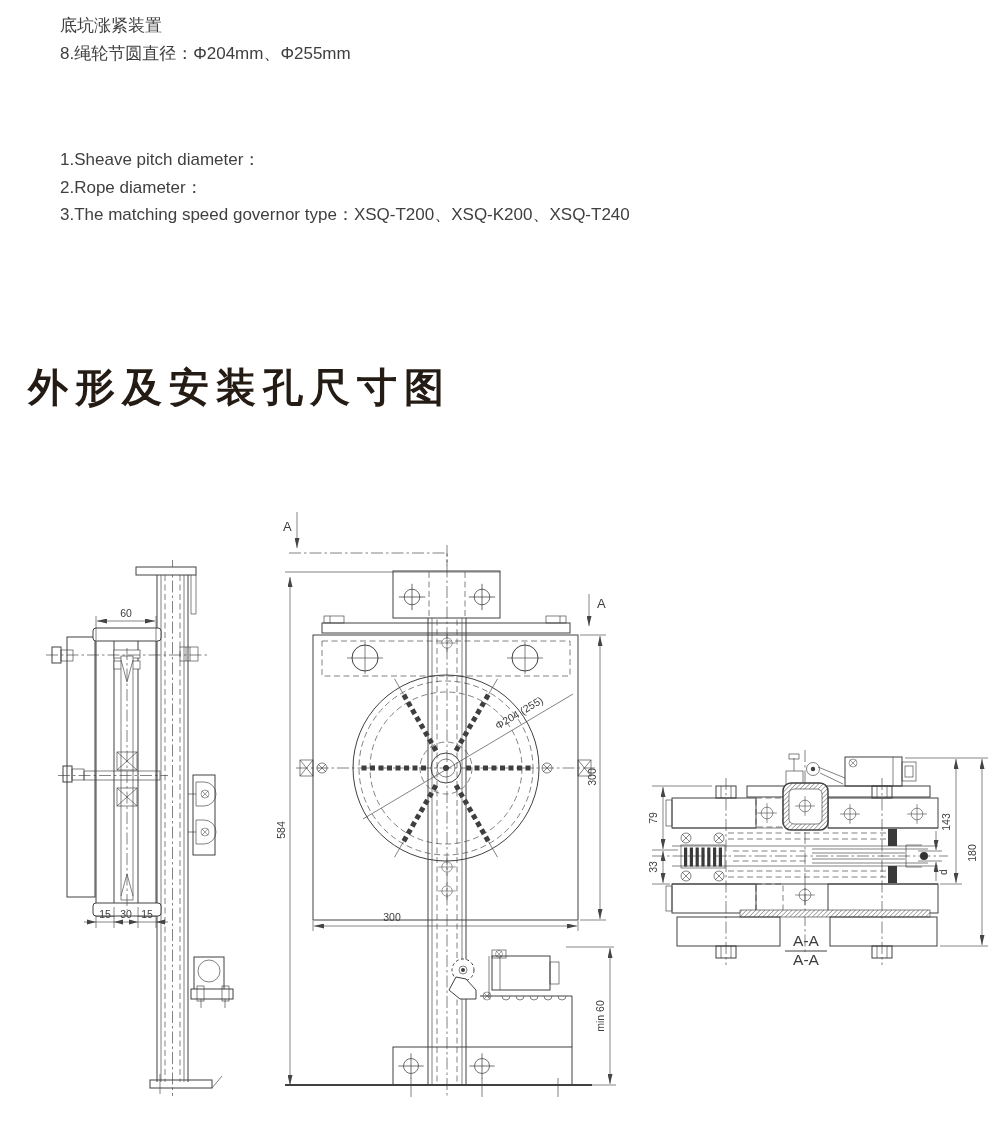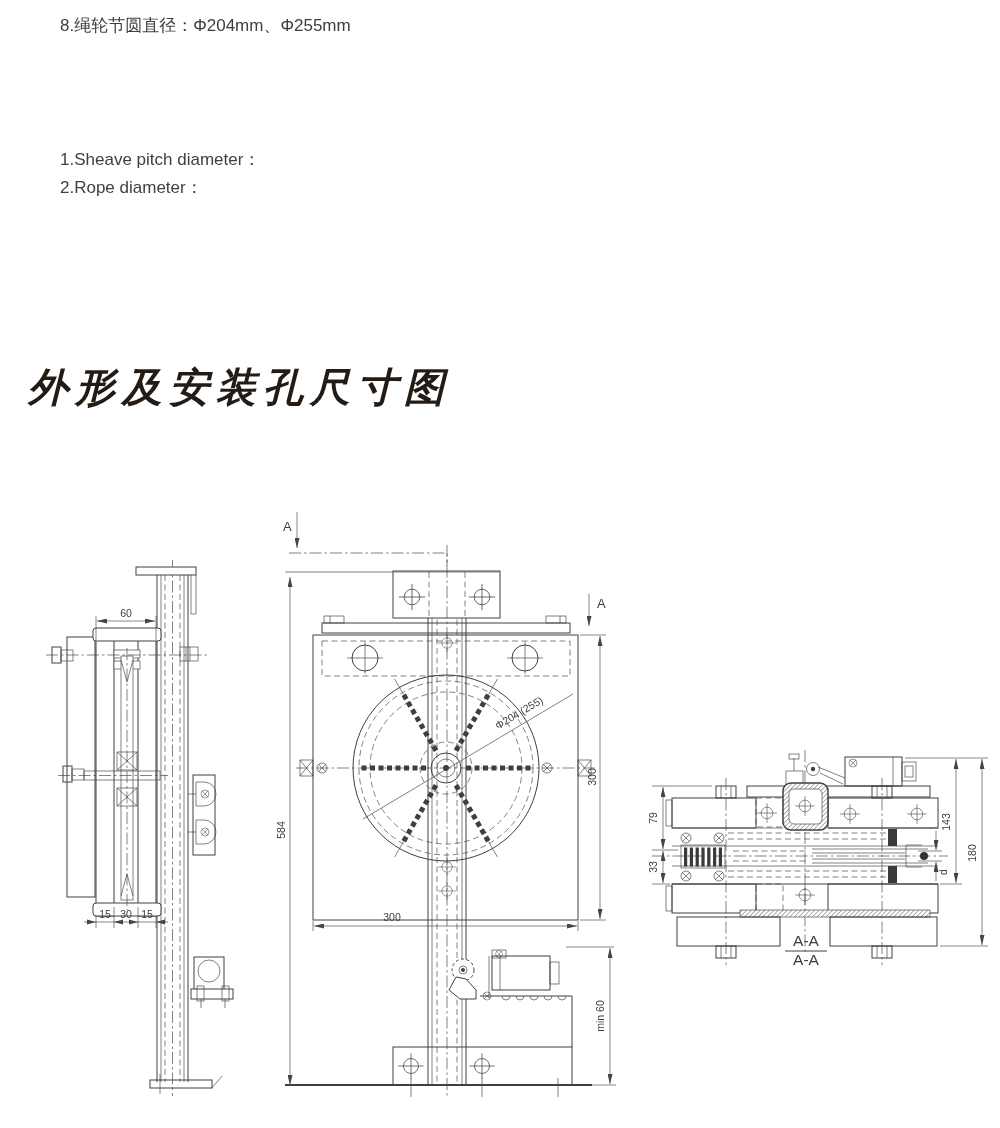--- a/index.html
+++ b/index.html
@@ -4,21 +4,21 @@
 <style>
   html,body{margin:0;padding:0;background:#fff;}
   .page{position:relative;width:1000px;height:1128px;background:#ffffff;overflow:hidden;
         font-family:"Liberation Sans",sans-serif;}
   .spec{position:absolute;left:60px;color:#3f3f3f;}
   .spec-cn{top:12px;}
   .spec-en{top:146px;}
   .spec-line{font-size:17px;height:27.5px;line-height:27.5px;white-space:pre;}
   .section-heading{position:absolute;left:28px;top:360px;margin:0;
         font-family:"DejaVu Serif","Liberation Serif",serif;
-        font-style:italic;font-weight:bold;font-size:40px;letter-spacing:7px;color:#241c14;}
+        font-weight:bold;font-size:40px;letter-spacing:7px;color:#241c14;}
   svg{position:absolute;left:0;top:0;}
   svg .ln{stroke:#404040;fill:none;stroke-width:1;}
   svg .thin{stroke-width:0.65;}
   svg .th{stroke-width:1.8;}
   svg .dash{stroke-dasharray:6 3.5;}
   svg .dsh2{stroke-dasharray:3 2.5;}
   svg .cl{stroke-dasharray:12 3 2.5 3;stroke-width:0.65;}
   svg .dim{stroke:#454545;stroke-width:0.65;fill:none;}
   svg .spoke{stroke:#3f3f3f;stroke-width:5;stroke-dasharray:5 3.5;fill:none;}
   svg text{font-family:"Liberation Sans",sans-serif;fill:#3d3d3d;}
@@ -451,23 +451,25 @@
 
       <g>
         <text x="806" y="946" text-anchor="middle" class="secttl">A-A</text>
         <line x1="785" y1="951" x2="827" y2="951" class="ln"></line>
         <text x="806" y="965" text-anchor="middle" class="secttl">A-A</text>
       </g>
     </g>
   </svg>
 
   <div class="spec spec-cn">
+    <div class="spec-line">底坑涨紧装置</div>
     <div class="spec-line">8.绳轮节圆直径：Φ204mm、Φ255mm</div>
   </div>
 
   <div class="spec spec-en">
     <div class="spec-line">1.Sheave pitch diameter：</div>
     <div class="spec-line">2.Rope diameter：</div>
+    <div class="spec-line">3.The matching speed governor type：XSQ-T200、XSQ-K200、XSQ-T240</div>
   </div>
 
   <h1 class="section-heading">外形及安装孔尺寸图</h1>
 
 </div>
 
 </body></html>

